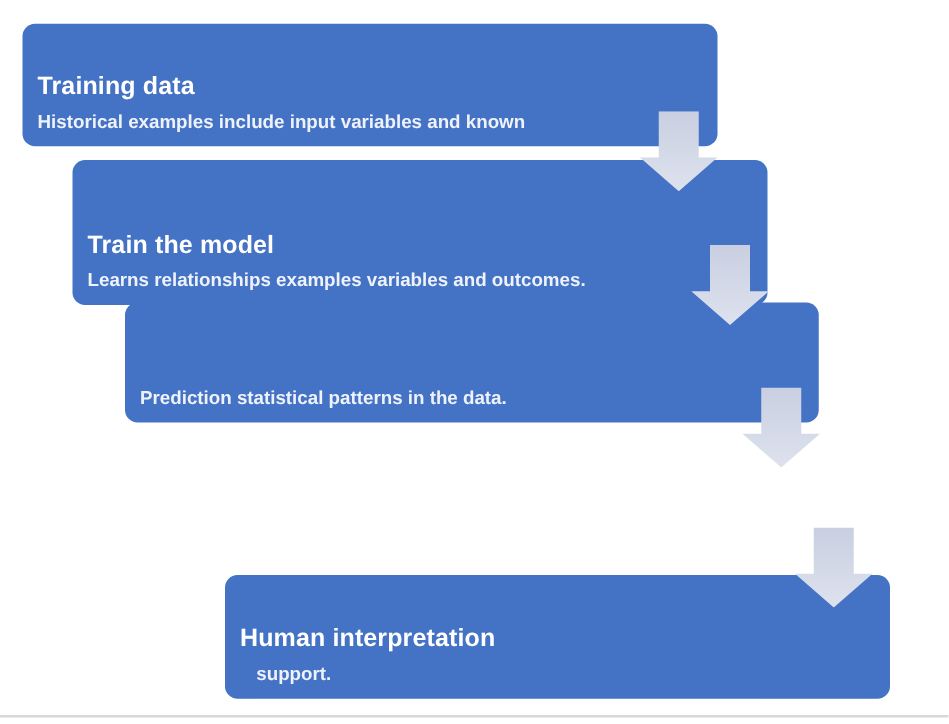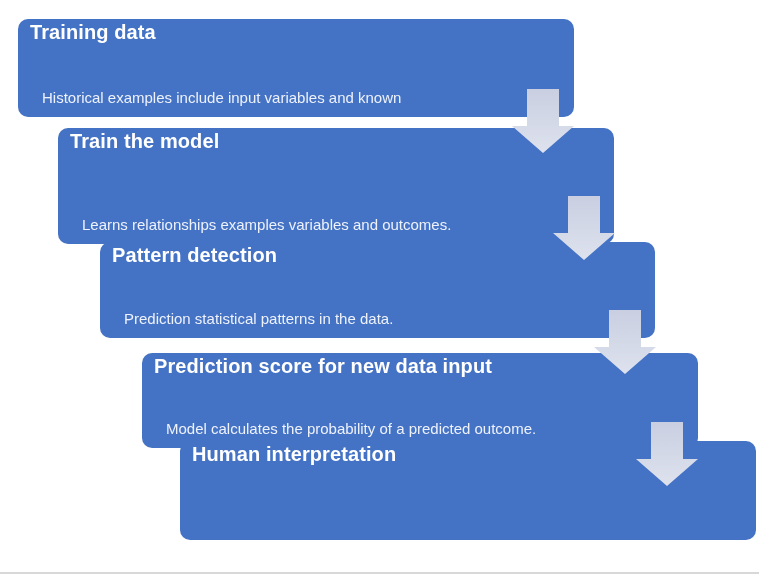--- a/index.html
+++ b/index.html
@@ -15,52 +15,51 @@
     overflow: hidden;
     font-family: "Liberation Sans", sans-serif;
   }
   .step-box {
     position: absolute;
     background: #4472c4;
     border-radius: 10px;
     box-sizing: border-box;
     display: flex;
     flex-direction: column;
-    justify-content: space-between;
+    justify-content: flex-end;
     padding: 0 14px 9px 12px;
     color: #ffffff;
   }
   .step-title {
     font-size: 20px;
     line-height: 27px;
     font-weight: 600;
     letter-spacing: 0.1px;
     color: #ffffff;
     white-space: nowrap;
   }
   .step-body {
     margin-top: 4px;
     font-size: 15px;
     line-height: 21px;
-    font-weight: 400;
+    font-weight: 700;
     color: #eef2fb;
-    margin-left: 12px;
   }
   .body-line {
     white-space: nowrap;
   }
   .body-line.cont {
     padding-left: 13px;
   }
   
   .step-1 { left: 18px;  top: 19px;  width: 556px; height: 98px; }
   .step-2 { left: 58px;  top: 128px; width: 556px; height: 116px; }
   .step-3 { left: 100px; top: 242px; width: 555px; height: 96px; }
   .step-4 { left: 142px; top: 353px; width: 556px; height: 95px; }
-  .step-5 { left: 180px; top: 441px; width: 576px; height: 99px; }
+  .step-5 { left: 180px; top: 460px; width: 532px; height: 99px; }
 
   .flow-arrow {
     position: absolute;
     width: 62px;
     height: 64px;
     z-index: 5;
   }
   .arrow-1 { left: 512px; top: 89px; }
   .arrow-2 { left: 553px; top: 196px; }
   .arrow-3 { left: 594px; top: 310px; }
@@ -102,36 +101,30 @@
   </div>
 
   <div class="step-box step-2">
     <div class="step-title">Train the model</div>
     <div class="step-body">
       <div class="body-line">Learns relationships examples variables and outcomes.</div>
     </div>
   </div>
 
   <div class="step-box step-3">
-    <div class="step-title">Pattern detection</div>
     <div class="step-body">
       <div class="body-line">Prediction statistical patterns in the data.</div>
     </div>
   </div>
 
-  <div class="step-box step-4">
-    <div class="step-title">Prediction score for new data input</div>
-    <div class="step-body">
-      <div class="body-line">Model calculates the probability of a predicted outcome.</div>
-    </div>
-  </div>
 
   <div class="step-box step-5">
     <div class="step-title">Human interpretation</div>
     <div class="step-body">
+      <div class="body-line cont">support.</div>
     </div>
   </div>
 
   <svg class="flow-arrow arrow-1" viewBox="0 0 62 64">
     <polygon points="15,0 47,0 47,37 62,37 31,64 0,37 15,37" fill="url(#arrowGrad)"></polygon>
   </svg>
   <svg class="flow-arrow arrow-2" viewBox="0 0 62 64">
     <polygon points="15,0 47,0 47,37 62,37 31,64 0,37 15,37" fill="url(#arrowGrad)"></polygon>
   </svg>
   <svg class="flow-arrow arrow-3" viewBox="0 0 62 64">

